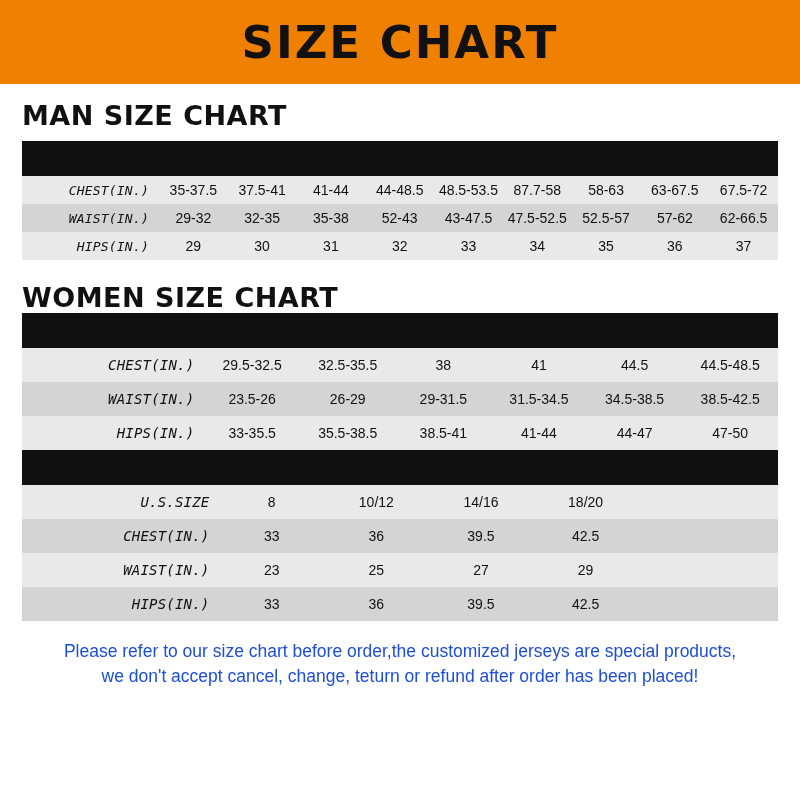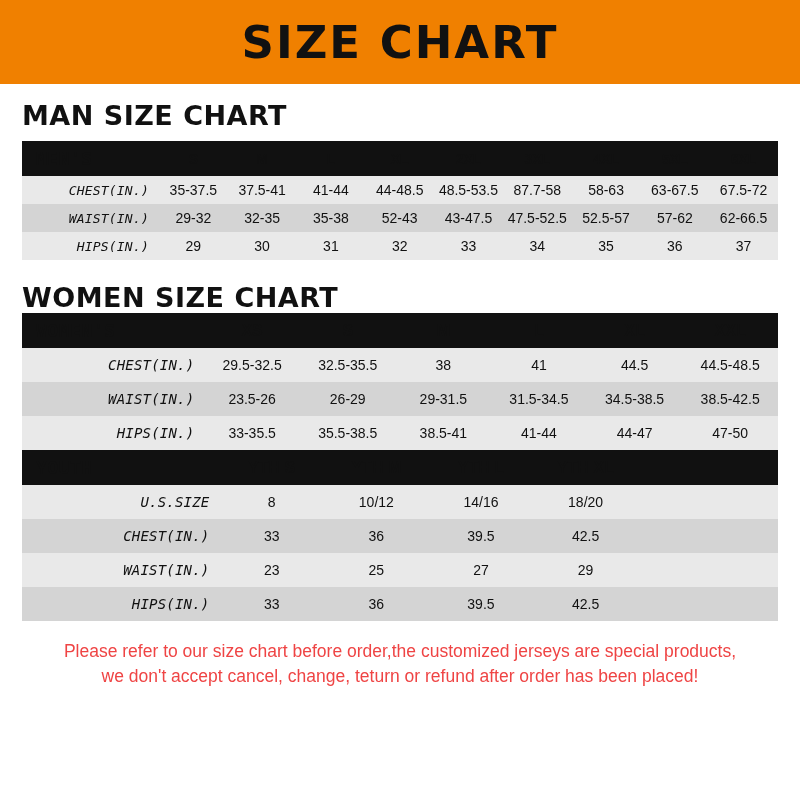--- a/index.html
+++ b/index.html
@@ -107,21 +107,21 @@
   
   .sec-youth .hdr-row th { font-size: 16px; }
   .sec-youth .hdr-row th.rowlabel { font-size: 18px; }
   .sec-youth tbody td { font-size: 14px; padding: 9px 0; }
   .sec-youth tbody td.rowlabel { font-size: 14px; }
 
   .notice {
     margin: 18px 0 0 0;
     padding: 0 10px;
     text-align: center;
-    color: #ef4444;
+    color: #1d4ed8;
     font-family: "Liberation Sans", sans-serif;
     font-size: 17.5px;
     line-height: 1.45;
   }
   .notice .line { display: block; }
 </style>
 </head>
 <body>
 
 <div class="page">

